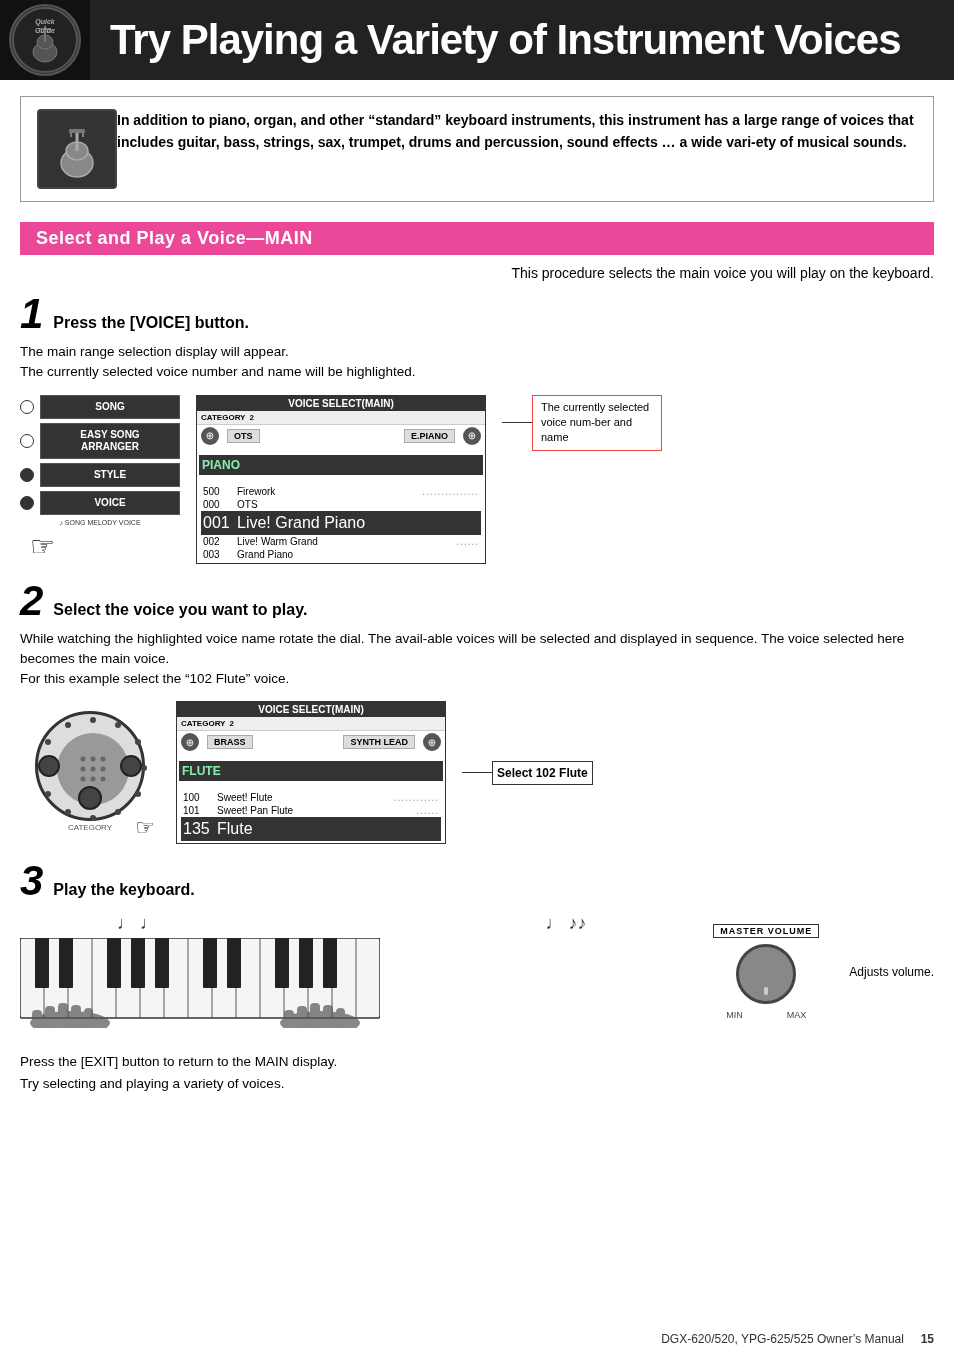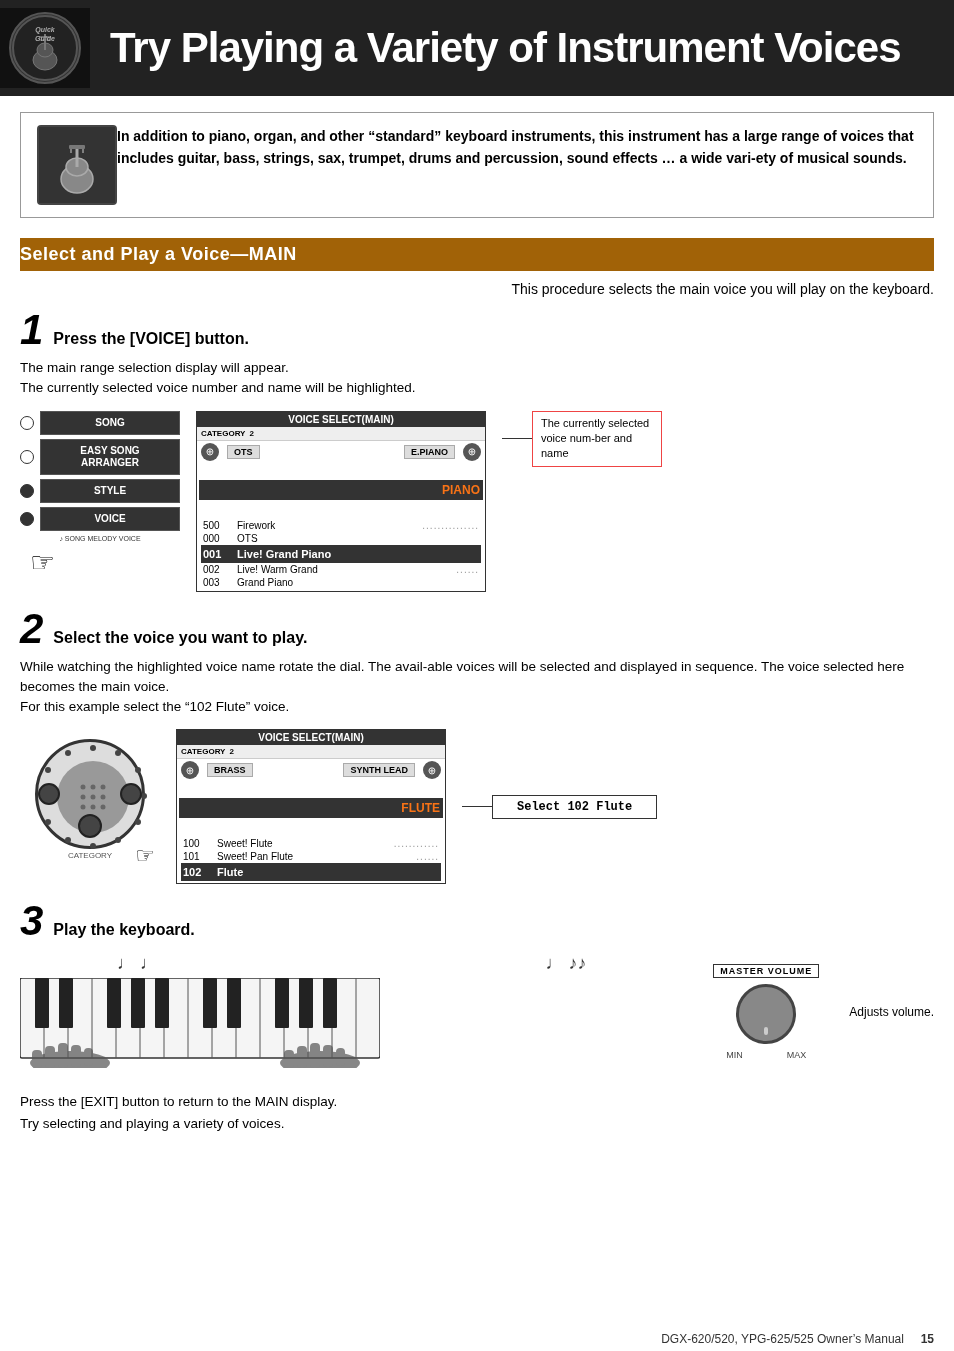--- a/index.html
+++ b/index.html
@@ -12,21 +12,21 @@
       font-size: 14px;
       position: relative;
     }
 
     
     .header {
       background: #222;
       display: flex;
       align-items: center;
       padding: 0;
-      height: 96px;
+      height: 80px;
     }
     .header-logo {
       width: 90px;
       height: 80px;
       background: #111;
       display: flex;
       align-items: center;
       justify-content: center;
       flex-shrink: 0;
       position: relative;
@@ -74,25 +74,25 @@
       overflow: hidden;
     }
     .intro-text {
       font-size: 14px;
       font-weight: bold;
       line-height: 1.6;
     }
 
     
     .section-header {
-      background: #a16207;
+      background: #ec4899;
       color: #fff;
       font-size: 18px;
       font-weight: bold;
-      padding: 6px 0;
+      padding: 6px 16px;
       margin: 20px 20px 10px 20px;
       letter-spacing: 0.5px;
     }
 
     .section-desc {
       margin: 8px 20px 16px 20px;
       font-size: 14px;
       text-align: right;
     }
 
@@ -225,42 +225,42 @@
     }
     .voice-cat-tab {
       background: #ddd;
       border: 1px solid #aaa;
       font-size: 9px;
       font-weight: bold;
       padding: 1px 6px;
     }
     .voice-selected-cat {
       background: #333;
-      color: #f97316;
-      text-align: right;
+      color: #86efac;
+      text-align: left;
       font-size: 12px;
       font-weight: bold;
       padding: 3px;
-      margin: 17px 2px;
+      margin: 8px 2px;
     }
     .voice-list {
       padding: 2px 4px;
     }
     .voice-list-item {
       padding: 1px 2px;
       font-size: 10px;
       display: flex;
       gap: 6px;
     }
     .voice-list-item.highlighted {
       background: #333;
       color: #fff;
-      font-weight: bold;
+      font-weight: normal;
       padding: 3px 2px;
-      font-size: 11px;
+      font-size: 16px;
     }
     .voice-list-item .vnum {
       min-width: 28px;
     }
     .voice-list-item .vname {
       flex: 1;
     }
     .voice-list-item .vdots {
       color: #999;
       letter-spacing: 1px;
@@ -428,26 +428,25 @@
     
     .voice-display2 {
       border: 1.5px solid #333;
       width: 270px;
       flex-shrink: 0;
       font-size: 11px;
     }
 
     .select-callout {
       border: 1px solid #333;
-      padding: 4px 24px;
+      padding: 4px 4px;
       font-size: 12px;
       font-weight: bold;
       align-self: center;
       white-space: nowrap;
-      font-family: Liberation Mono, monospace;
     }
 
     .arrow-line {
       width: 30px;
       border-top: 1.5px solid #333;
       align-self: center;
     }
   </style>
 </head>
 <body>
@@ -650,21 +649,21 @@
             <span class="vnum">100</span>
             <span class="vname">Sweet! Flute</span>
             <span class="vdots">............</span>
           </div>
           <div class="voice-list-item">
             <span class="vnum">101</span>
             <span class="vname">Sweet! Pan Flute</span>
             <span class="vdots">......</span>
           </div>
           <div class="voice-list-item highlighted">
-            <span class="vnum">102</span>
+            <span class="vnum">135</span>
             <span class="vname">Flute</span>
           </div>
         </div>
       </div>
 
       <div style="display:flex; align-items:center; gap:0; align-self:center;">
         <div class="arrow-line"></div>
         <div class="select-callout">Select 102 Flute</div>
       </div>
     </div>

